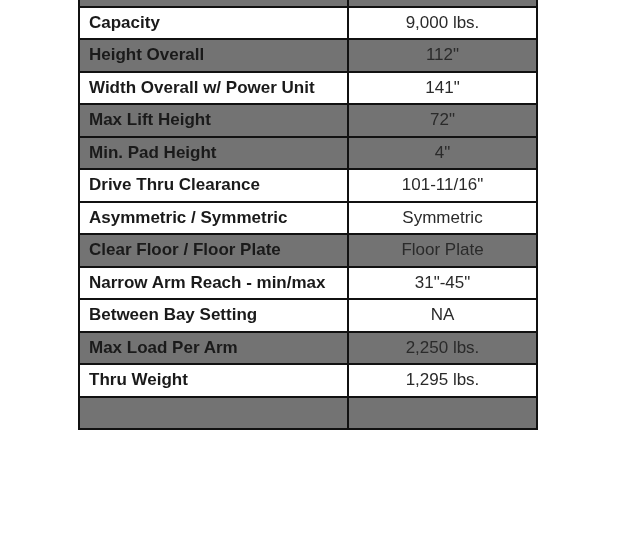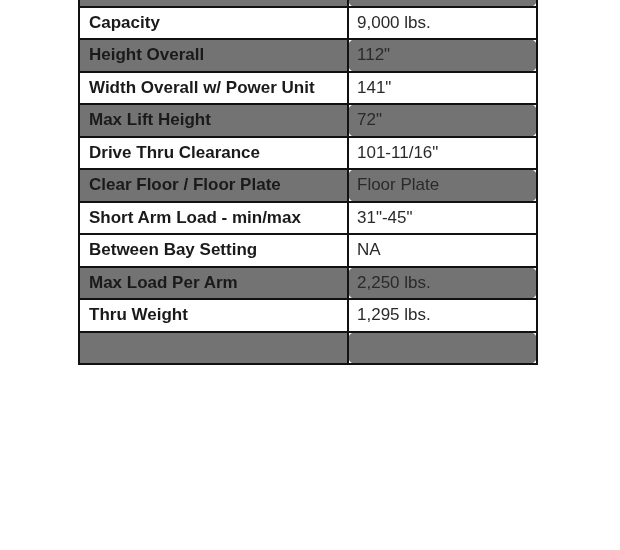--- a/index.html
+++ b/index.html
@@ -31,23 +31,22 @@
       white-space: nowrap;
       overflow: hidden;
     }
     td.label {
       width: 250px;
       font-weight: bold;
       text-align: left;
       padding-left: 9px;
     }
     td.value {
-      text-align: left;
+      text-align: center;
       color: #2a2a2a;
-      border-radius: 8px;
     }
     tr.gray td { background: #737373; }
     tr.white td { background: #ffffff; }
   </style>
 </head>
 <body>
 
 <div class="wrap">
   <table>
     <tbody id="spec-body">
@@ -64,30 +63,38 @@
         <td class="value">112"</td>
       </tr>
       <tr class="white">
         <td class="label">Width Overall w/ Power Unit</td>
         <td class="value">141"</td>
       </tr>
       <tr class="gray">
         <td class="label">Max Lift Height</td>
         <td class="value">72"</td>
       </tr>
+      <tr class="gray">
+        <td class="label">Min. Pad Height</td>
+        <td class="value">4"</td>
+      </tr>
       <tr class="white">
         <td class="label">Drive Thru Clearance</td>
         <td class="value">101-11/16"</td>
+      </tr>
+      <tr class="white">
+        <td class="label">Asymmetric / Symmetric</td>
+        <td class="value">Symmetric</td>
       </tr>
       <tr class="gray">
         <td class="label">Clear Floor / Floor Plate</td>
         <td class="value">Floor Plate</td>
       </tr>
       <tr class="white">
-        <td class="label">Short Arm Load - min/max</td>
+        <td class="label">Narrow Arm Reach - min/max</td>
         <td class="value">31"-45"</td>
       </tr>
       <tr class="white">
         <td class="label">Between Bay Setting</td>
         <td class="value">NA</td>
       </tr>
       <tr class="gray">
         <td class="label">Max Load Per Arm</td>
         <td class="value">2,250 lbs.</td>
       </tr>

